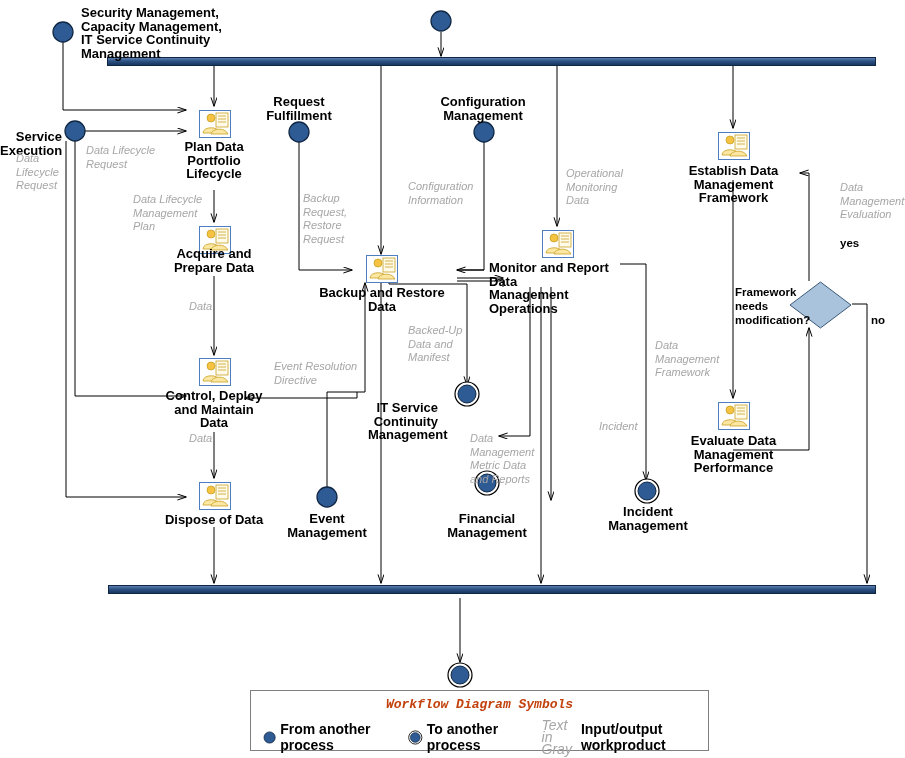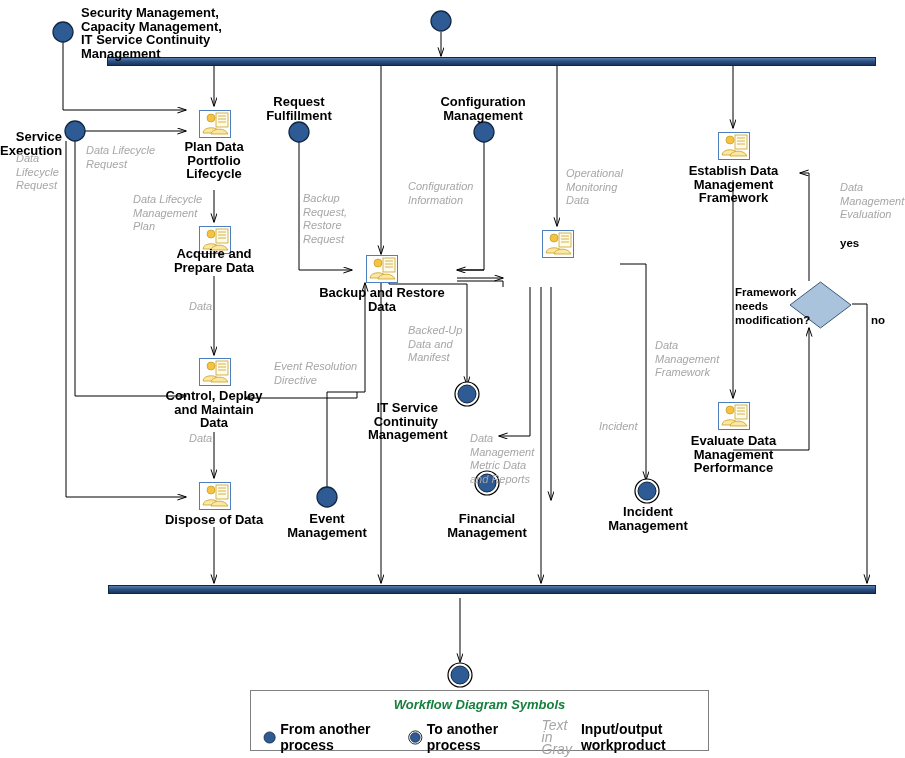--- a/index.html
+++ b/index.html
@@ -76,25 +76,26 @@
     box-sizing: border-box;
   }
   #legend {
     position: absolute;
     border: 1px solid #7f7f7f;
     background: #ffffff;
     box-sizing: border-box;
   }
   #legend-title {
     text-align: center;
-    color: #15803d;
+    color: #c2410c;
     font-weight: bold;
     font-style: italic;
     font-size: 13px;
     margin-top: 6px;
+    font-family: Liberation Mono, monospace;
   }
   #legend-row {
     display: flex;
     align-items: center;
     margin-top: 7px;
     padding: 0 12px;
     font-size: 14px;
     font-weight: bold;
   }
   .leg-item { display: flex; align-items: center; }
@@ -308,20 +309,22 @@
     <rect x="17" y="3" width="12" height="14" fill="#fffbe8" stroke="#c9a227" stroke-width="0.8"></rect>
     <g stroke="#c9a227" stroke-width="0.8">
       <line x1="19" y1="6" x2="27" y2="6"></line>
       <line x1="19" y1="9" x2="27" y2="9"></line>
       <line x1="19" y1="12" x2="27" y2="12"></line>
     </g>
     <circle cx="12" cy="8" r="4" fill="#f5c242" stroke="#c9a227" stroke-width="0.8"></circle>
     <path d="M4,23 C4,16 20,16 21,23 Z" fill="#fbe6a2" stroke="#c9a227" stroke-width="0.8"></path>
     <path d="M12,24 C13,18 26,17 29,24 Z" fill="#fbe6a2" stroke="#c9a227" stroke-width="0.8"></path>
   </svg>
+  <div class="lbl" style="left:489px; top:261px; width:140px; text-align:left;">Monitor and Report Data
+Management Operations</div>
 
   <svg class="node-icon" style="left:718px; top:132px;" viewBox="0 0 32 28">
     <rect x="0.5" y="0.5" width="31" height="27" fill="#ffffff" stroke="#4d7ebf" stroke-width="1"></rect>
     <rect x="17" y="3" width="12" height="14" fill="#fffbe8" stroke="#c9a227" stroke-width="0.8"></rect>
     <g stroke="#c9a227" stroke-width="0.8">
       <line x1="19" y1="6" x2="27" y2="6"></line>
       <line x1="19" y1="9" x2="27" y2="9"></line>
       <line x1="19" y1="12" x2="27" y2="12"></line>
     </g>
     <circle cx="12" cy="8" r="4" fill="#f5c242" stroke="#c9a227" stroke-width="0.8"></circle>

